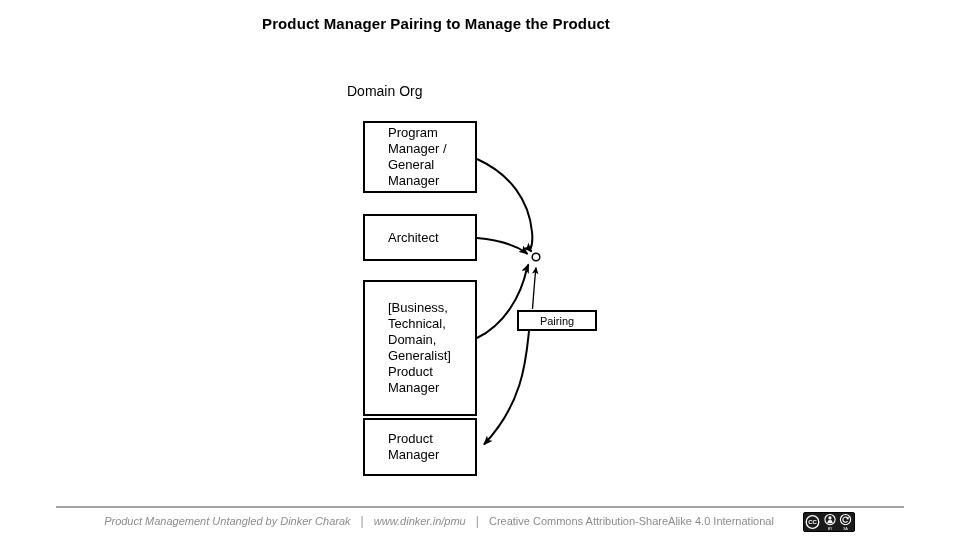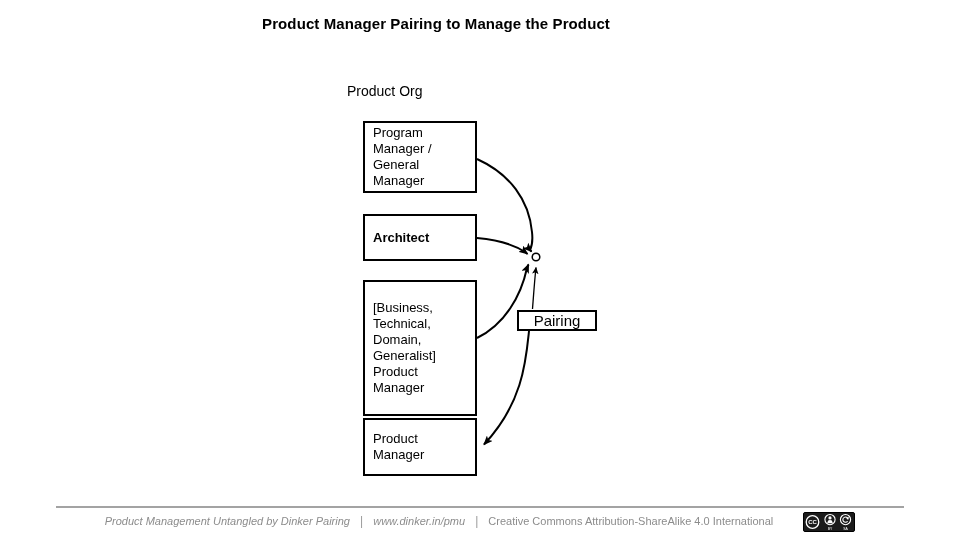--- a/index.html
+++ b/index.html
@@ -14,51 +14,51 @@
   .group-label {
     position:absolute; left:347px; top:83px; font-size:14px; color:#000;
   }
   .node {
     position:absolute; left:363px; width:114px; box-sizing:border-box;
     border:2px solid #000; background:#fff;
     display:flex; align-items:center;
   }
   .node-text {
     font-size:13px; line-height:16px; color:#000;
-    white-space:pre-line; padding-left:8px;
+    white-space:pre-line; padding-left:23px;
   }
   #node-1 { top:121px; height:72px; }
-  #node-2 { top:214px; height:47px;font-weight:bold; }
+  #node-2 { top:214px; height:47px; }
   #node-3 { top:280px; height:136px; }
   #node-4 { top:418px; height:58px; }
   .connectors { position:absolute; left:0; top:0; }
   .edge-label {
     position:absolute; left:517px; top:310px; width:80px; height:21px;
     box-sizing:border-box; border:2px solid #000; background:#fff;
     display:flex; align-items:center; justify-content:center;
-    font-size:15px; color:#000;
+    font-size:11px; color:#000;
   }
   .footer-rule {
     position:absolute; left:56px; top:506px; width:848px; height:2px;
     background:#a3a3a3;
   }
   .footer-text {
     position:absolute; top:514px; left:0; width:878px; text-align:center;
     font-size:11px; color:#8c8c8c; white-space:nowrap;
   }
   .footer-text .italic { font-style:italic; }
   .footer-text .sep { margin:0 7px; font-size:12px; color:#9a9a9a; }
   .badge { position:absolute; left:803px; top:512px; }
 </style>
 </head>
 <body>
 
 <div class="title">Product Manager Pairing to Manage the Product</div>
 
-<div class="group-label">Product Org</div>
+<div class="group-label">Domain Org</div>
 
 <div class="node" id="node-1">
   <div class="node-text">Program
 Manager /
 General
 Manager</div>
 </div>
 <div class="node" id="node-2">
   <div class="node-text">Architect</div>
 </div>
@@ -92,21 +92,21 @@
   <circle cx="536" cy="257" r="3.8" fill="#fff" stroke="#000" stroke-width="1.5"></circle>
 </svg>
 
 <div class="edge-label">
   <span>Pairing</span>
 </div>
 
 <div class="footer-rule"></div>
 
 <div class="footer-text">
-  <span class="italic">Product Management Untangled by Dinker Pairing</span>
+  <span class="italic">Product Management Untangled by Dinker Charak</span>
   <span class="sep">|</span>
   <span class="italic">www.dinker.in/pmu</span>
   <span class="sep">|</span>
   <span>Creative Commons Attribution-ShareAlike 4.0 International</span>
 </div>
 
 <svg class="badge" width="52" height="20" viewBox="0 0 52 20">
   <rect x="0.5" y="0.5" width="51" height="19" rx="1.5" fill="#1b1b1b" stroke="#000"></rect>
   <circle cx="9.5" cy="10" r="6.3" fill="none" stroke="#fff" stroke-width="1.3"></circle>
   <text x="9.5" y="12.2" font-size="6" font-weight="bold" fill="#fff" text-anchor="middle" font-family="Liberation Sans, sans-serif">CC</text>

